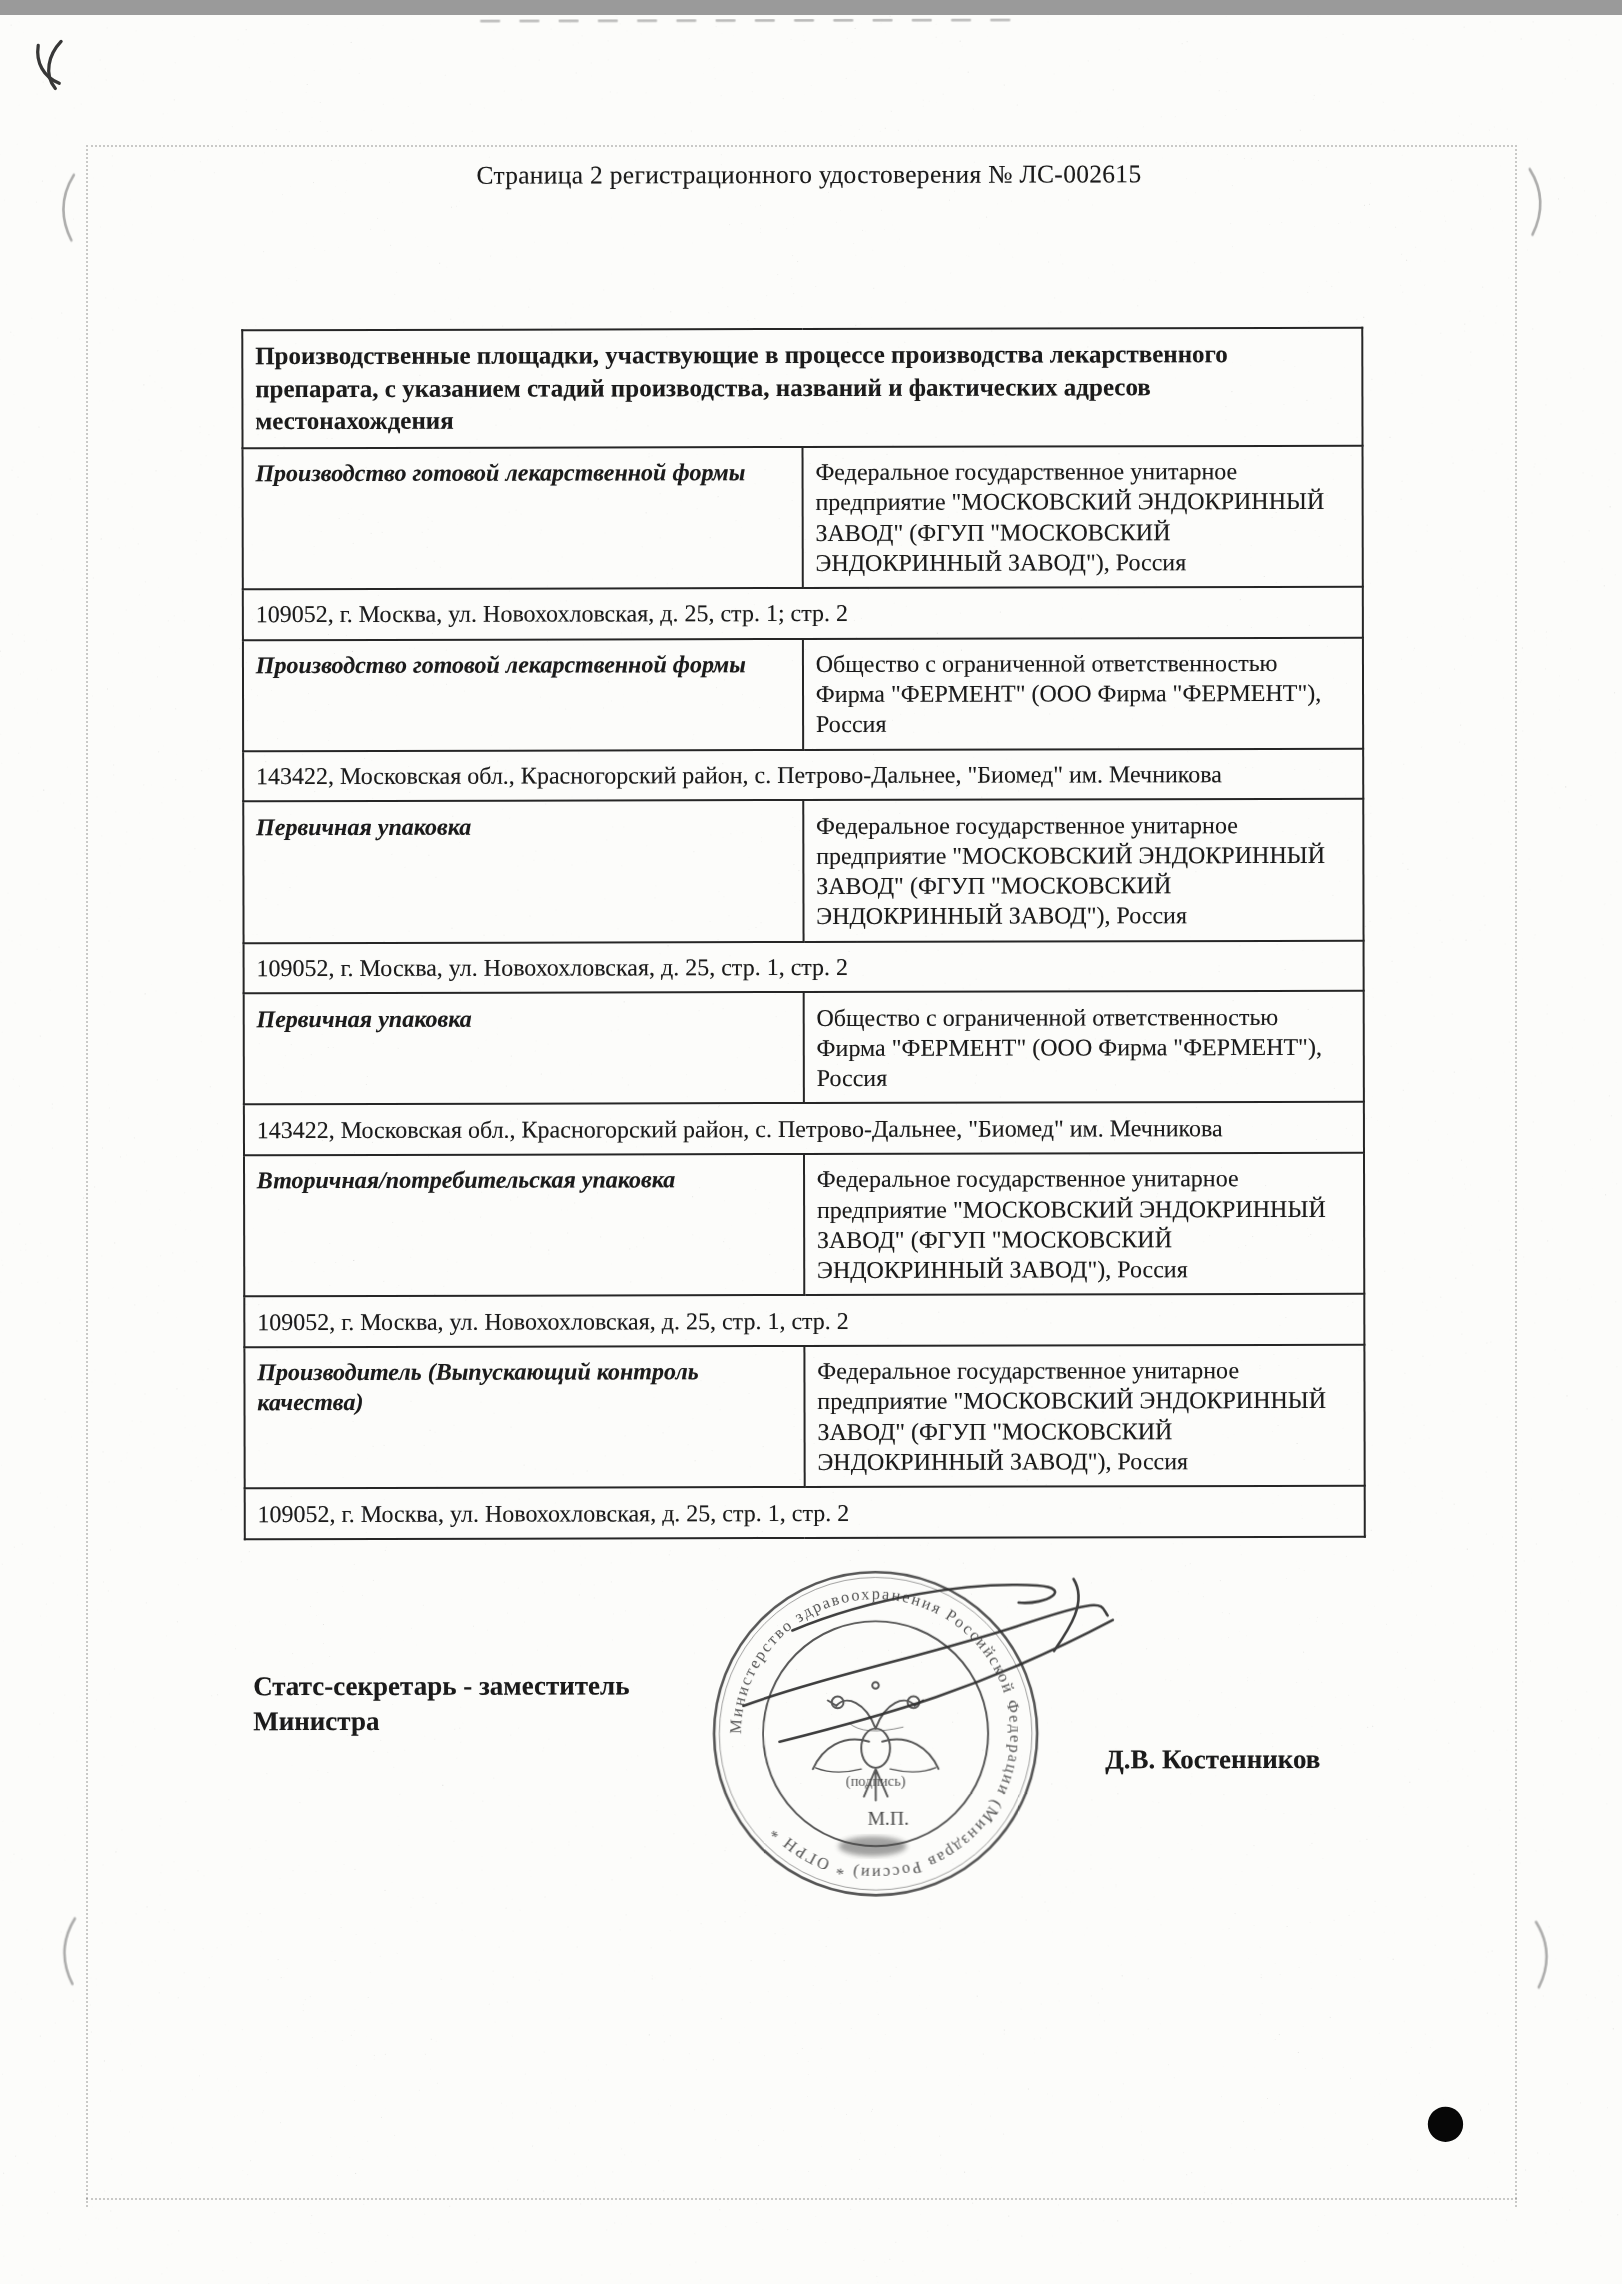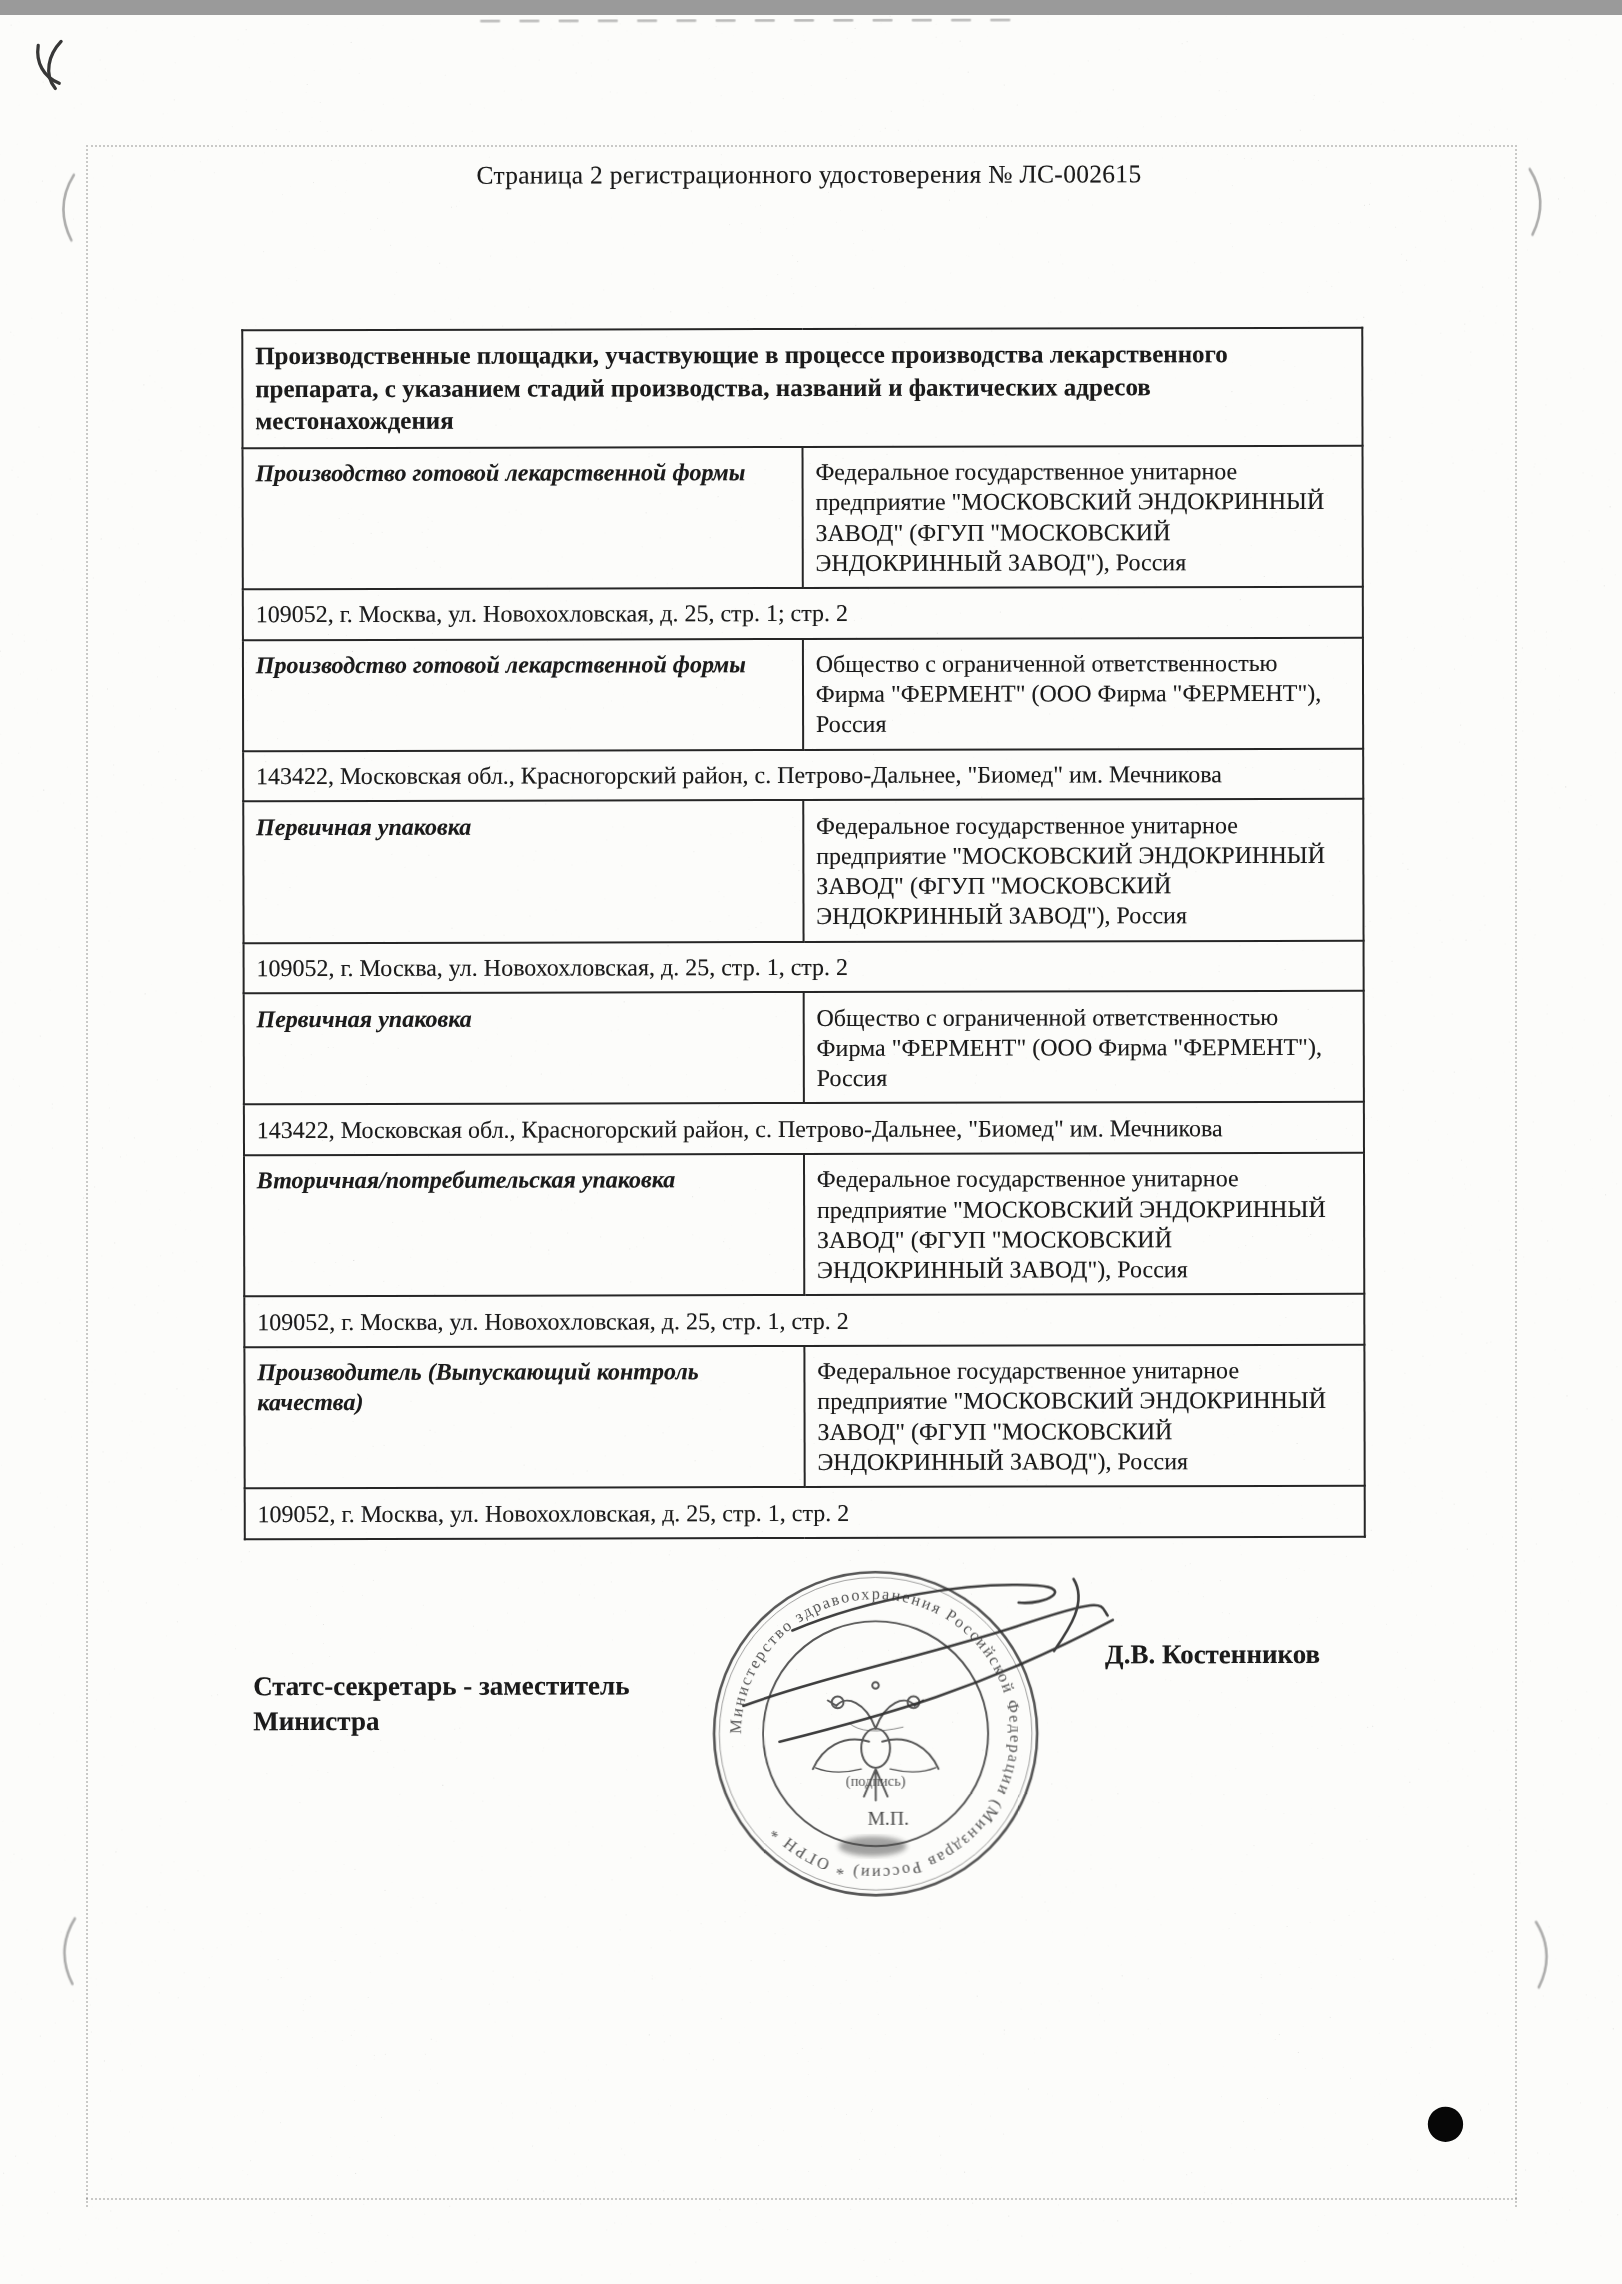--- a/index.html
+++ b/index.html
@@ -28,21 +28,21 @@
   td.t-title{font-weight:bold;font-size:25px;line-height:1.3;}
   td.stage{width:57%;font-style:italic;font-weight:bold;}
   td.company{font-weight:normal;}
   td.addr{font-weight:normal;}
 
   .official-title{
     position:absolute;left:252px;top:1653px;width:432px;
     font-weight:bold;font-size:27px;line-height:1.3;
   }
   .signer-name{
-    position:absolute;left:1104px;top:1625px;width:275px;
+    position:absolute;left:1104px;top:1730px;width:275px;
     font-weight:bold;font-size:27px;
   }
 
   .artifacts{position:absolute;left:0;top:0;pointer-events:none;}
   .noise{position:absolute;left:0;top:0;pointer-events:none;opacity:.55;}
 
   .edge-v{position:absolute;top:134px;bottom:92px;width:0;
     border-left:2.6px dotted rgba(70,70,70,.28);pointer-events:none;}
   .edge-v.left{left:86px;} .edge-v.right{left:1515px;}
   .edge-h{position:absolute;left:86px;right:105px;height:0;

